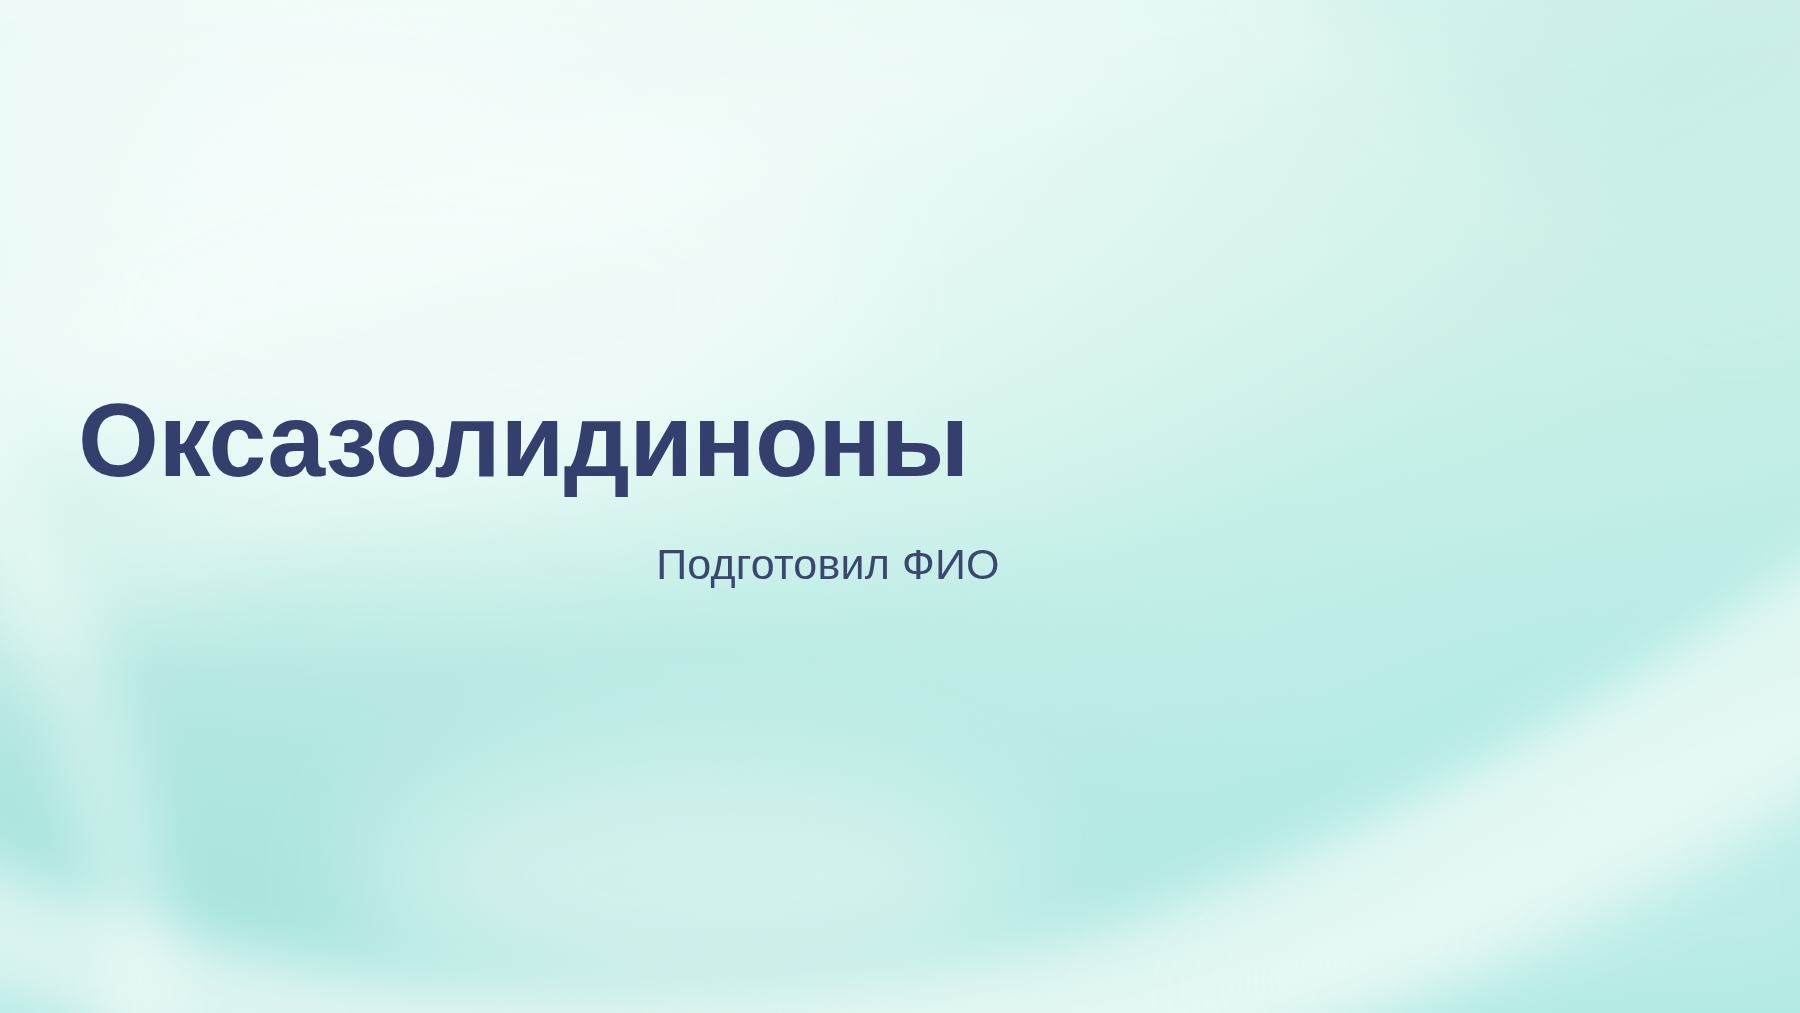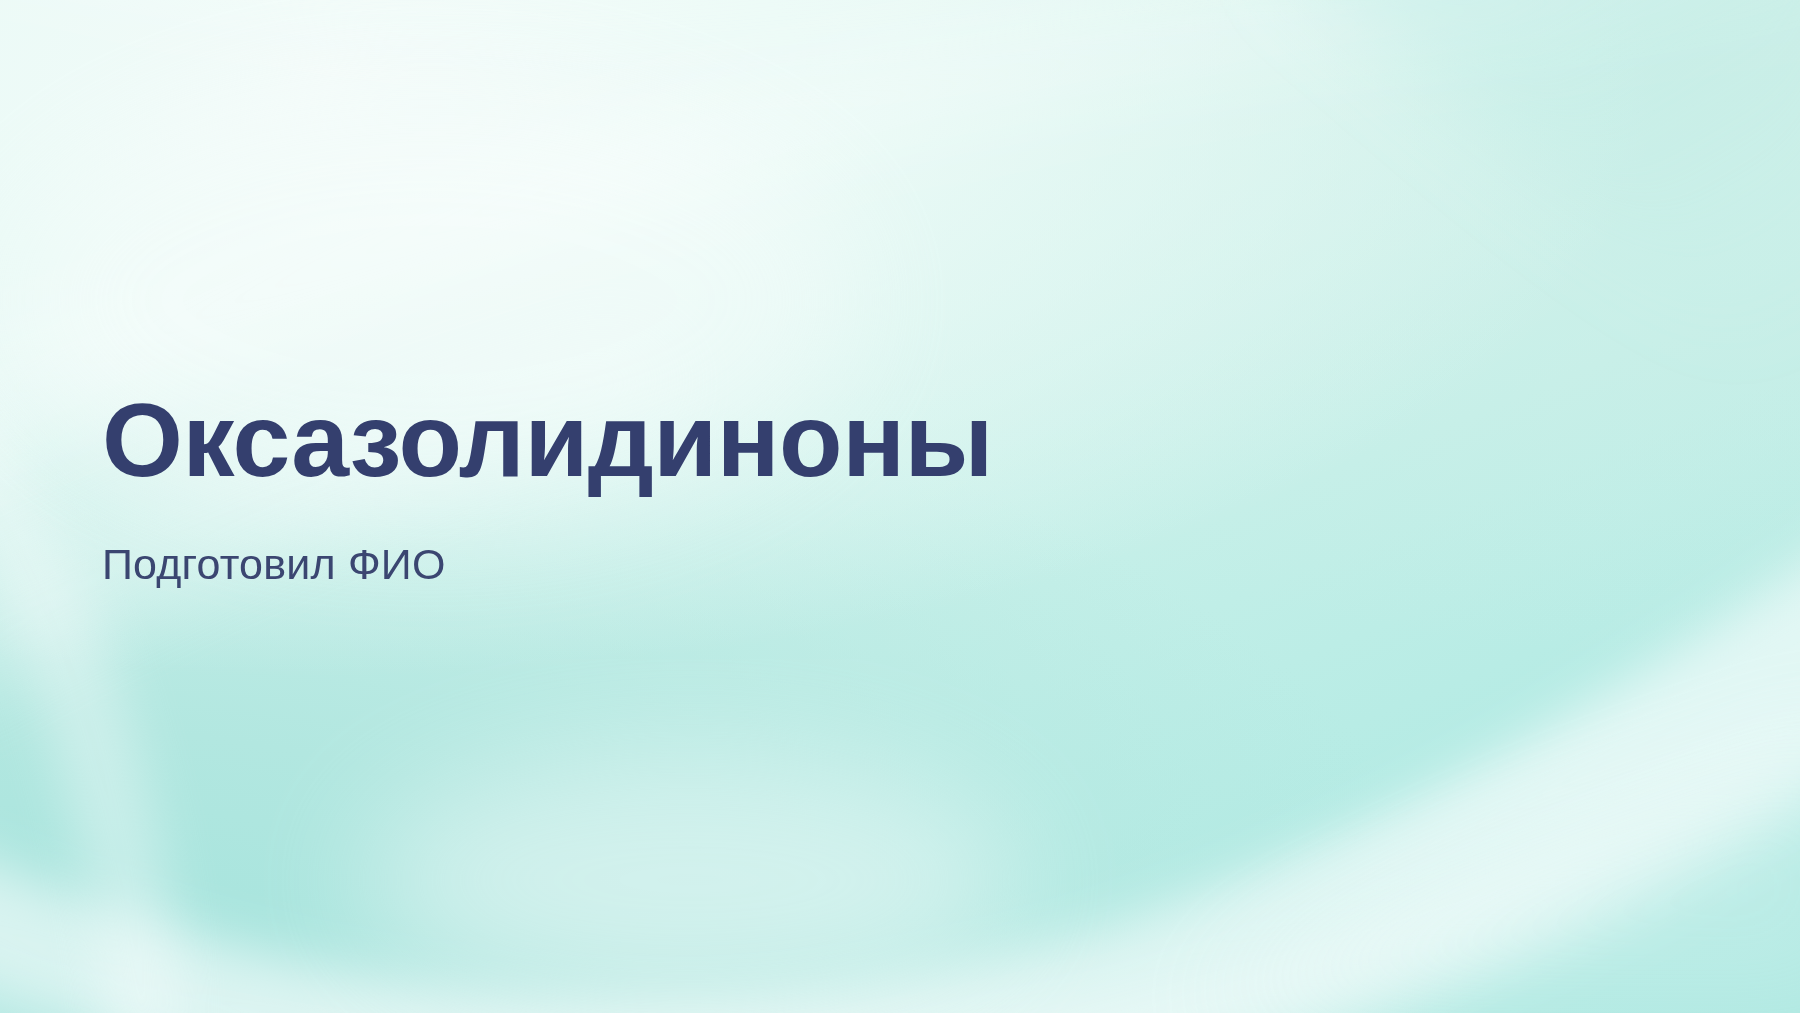--- a/index.html
+++ b/index.html
@@ -36,21 +36,20 @@
   .content {
     position: absolute;
     left: 78px;
     top: 0;
     height: 100%;
     width: 1500px;
     display: flex;
     flex-direction: column;
     justify-content: center;
     z-index: 5;
-    margin-left: 24px;
   }
 
   .slide-title {
     margin: 0;
     font-size: 104px;
     line-height: 1.0;
     font-weight: 700;
     letter-spacing: -0.5px;
     color: #343f6e;
     white-space: nowrap;
@@ -60,20 +59,21 @@
   .slide-subtitle {
     margin: 0;
     margin-top: 48px;
     font-size: 43px;
     line-height: 1.15;
     font-weight: 400;
     color: #3b4671;
     letter-spacing: 0.2px;
     white-space: nowrap;
     transform: translateY(-18px);
+    text-align: center;
   }
 </style>
 </head>
 <body>
 
 <div class="slide">
 
   <svg class="bg-waves" viewBox="0 0 1800 1013" preserveAspectRatio="none">
     <defs>
       <linearGradient id="wg1" x1="0" y1="0" x2="1" y2="1">

